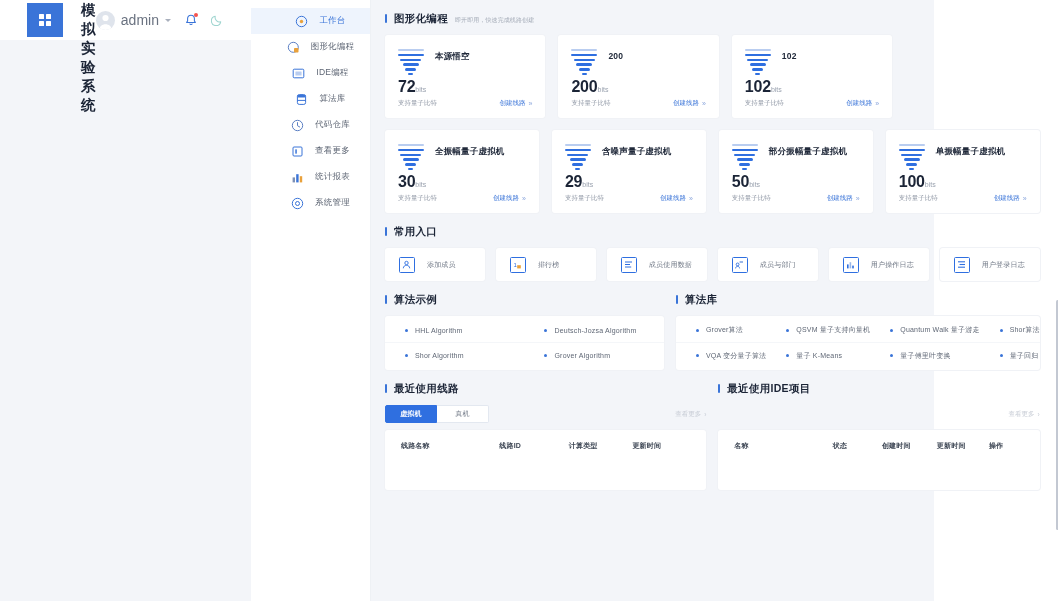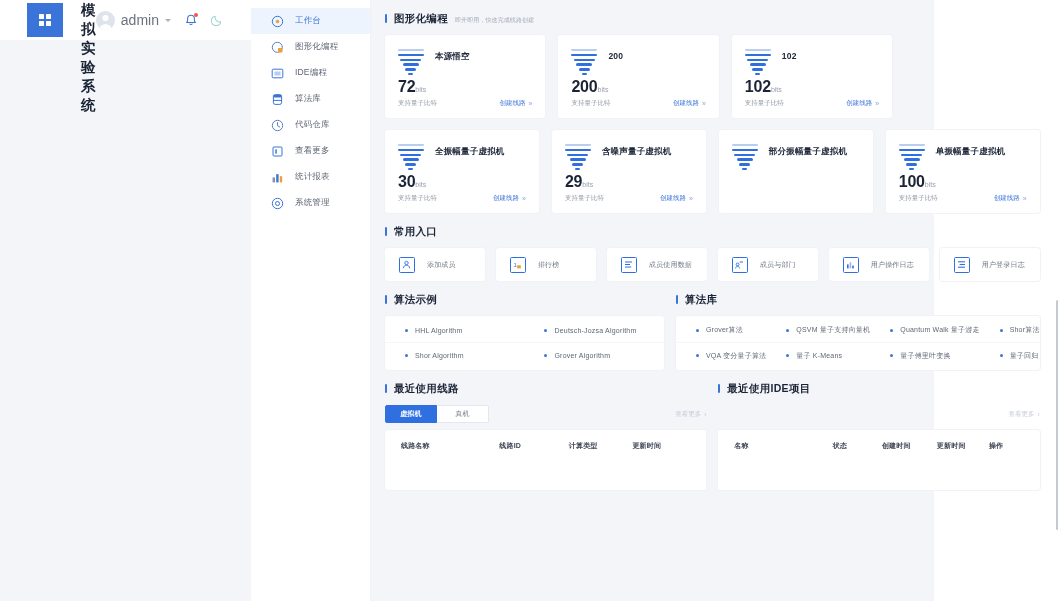--- a/index.html
+++ b/index.html
@@ -83,20 +83,21 @@
   }
   .side-item {
     height: 26px;
     display: flex; align-items: center;
     padding-left: 20px;
     gap: 11px;
     cursor: pointer;
     font-size: 8.5px;
     color: #5f6775;
     position: relative;
+    justify-content: center;
   }
   .side-item.active { background: #eef4fd; color: #3a74d8; }
   .side-item .s-ico { width: 13px; height: 13px; flex: 0 0 13px; line-height: 0; }
   .side-item .s-lbl { white-space: nowrap; letter-spacing: .2px; }
 
   
   .main {
     flex: 1;
     padding: 12px 22px 0 14px;
     overflow: hidden;
@@ -515,20 +516,33 @@
             <div class="vm-icon">
               <div class="ln" style="width:26px;background:#b9cdf0"></div>
               <div class="ln" style="width:26px;background:#2f6fe0"></div>
               <div class="ln" style="width:21px;background:#2f6fe0"></div>
               <div class="ln" style="width:16px;background:#2f6fe0"></div>
               <div class="ln" style="width:11px;background:#2f6fe0"></div>
               <div class="ln" style="width:5px;background:#2f6fe0"></div>
             </div>
             <div class="vm-name">部分振幅量子虚拟机</div>
           </div>
+          <div class="vm-bottom">
+            <div class="vm-num-row">
+              <span class="vm-num">50</span>
+              <span class="vm-unit">bits</span>
+            </div>
+            <div class="vm-foot">
+              <span class="vm-desc">支持量子比特</span>
+              <span class="vm-link">
+                <span>创建线路</span>
+                <span class="chev">»</span>
+              </span>
+            </div>
+          </div>
         </div>
 
         <div class="vm-card">
           <div class="vm-top">
             <div class="vm-icon">
               <div class="ln" style="width:26px;background:#b9cdf0"></div>
               <div class="ln" style="width:26px;background:#2f6fe0"></div>
               <div class="ln" style="width:21px;background:#2f6fe0"></div>
               <div class="ln" style="width:16px;background:#2f6fe0"></div>
               <div class="ln" style="width:11px;background:#2f6fe0"></div>

